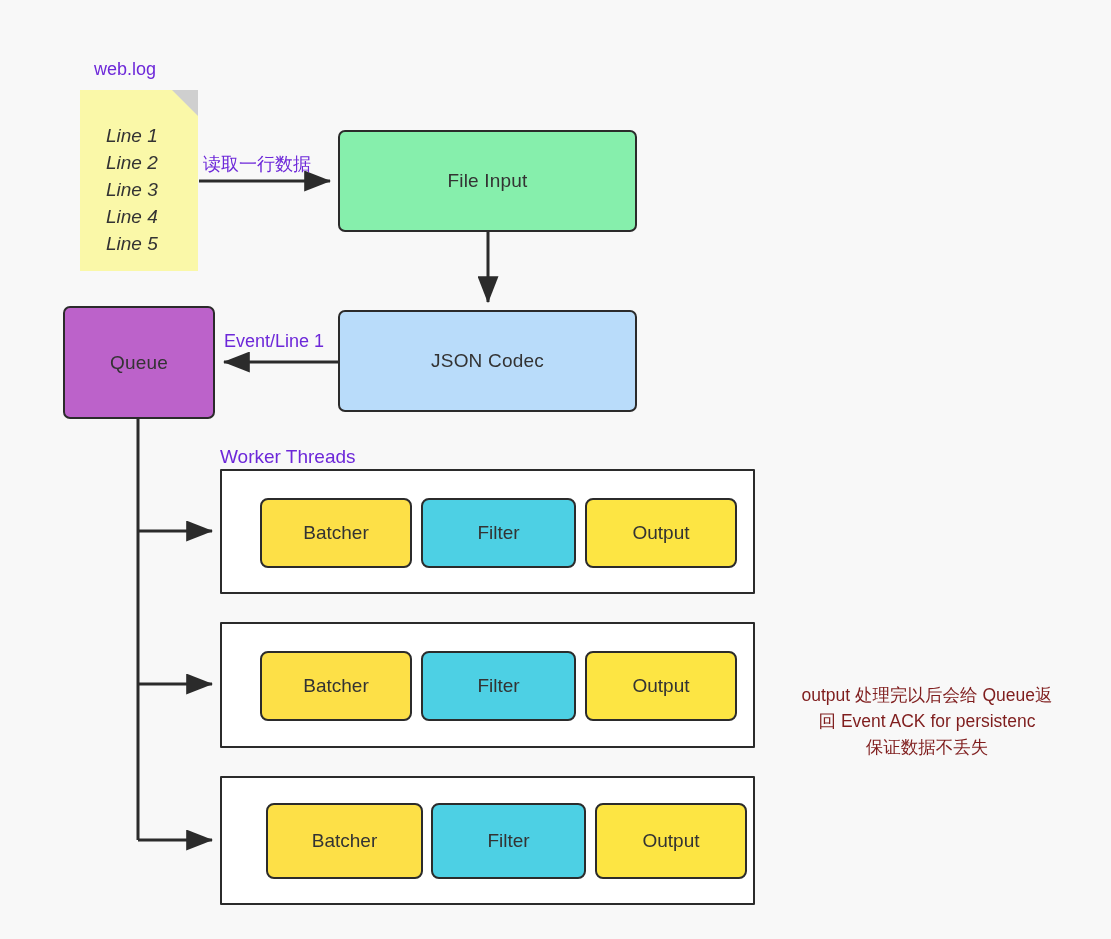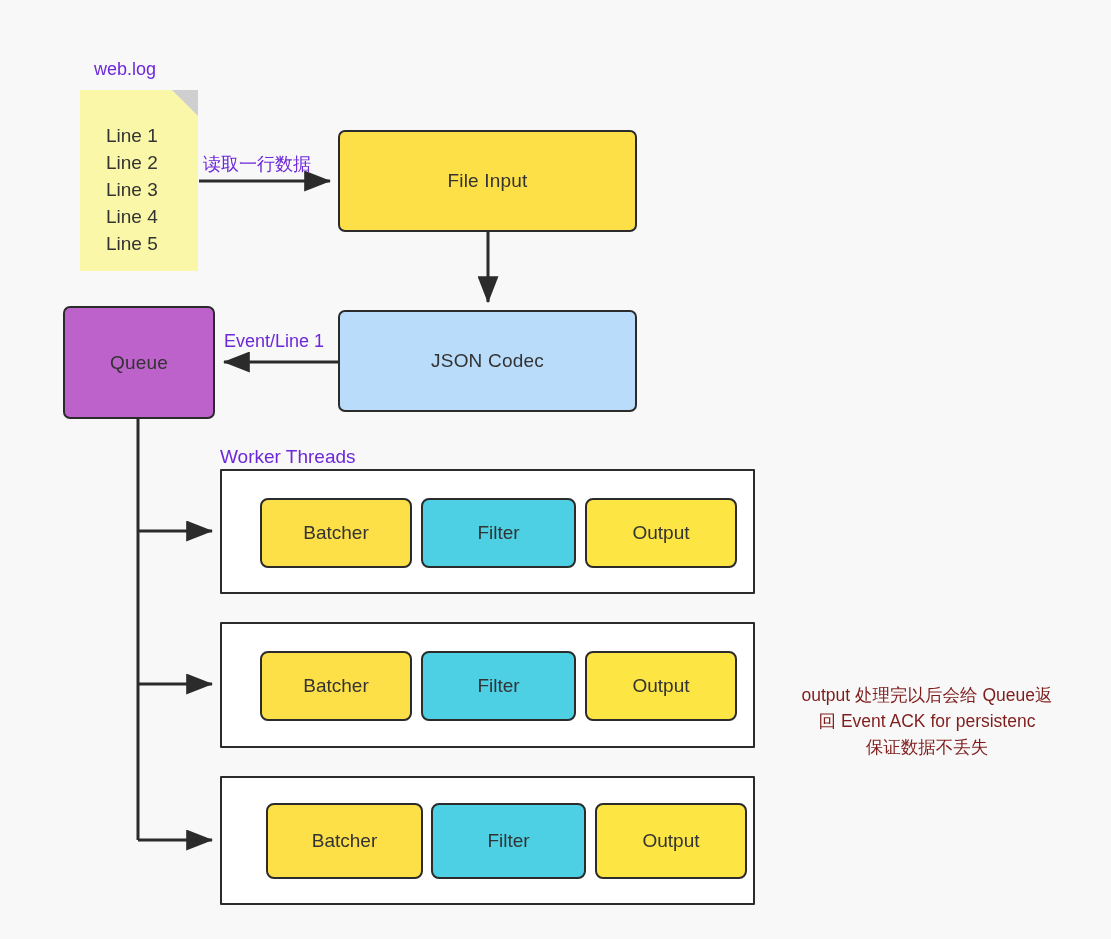--- a/index.html
+++ b/index.html
@@ -36,20 +36,21 @@
   }
 
   
   #file-note {
     position: absolute;
     left: 80px;
     top: 90px;
     width: 118px;
     height: 181px;
     background: #faf8a8;
+    font-style: italic;
   }
   #file-note-fold {
     position: absolute;
     right: 0;
     top: 0;
     width: 0;
     height: 0;
     border-left: 26px solid transparent;
     border-top: 26px solid #cfcfcf;
   }
@@ -74,21 +75,21 @@
     top: 59px;
     font-size: 18px;
   }
 
   
   #file-input {
     left: 338px;
     top: 130px;
     width: 299px;
     height: 102px;
-    background: #fde047;
+    background: #86efac;
   }
   #json-codec {
     left: 338px;
     top: 310px;
     width: 299px;
     height: 102px;
     background: #b9dcfa;
   }
   #queue {
     left: 63px;

